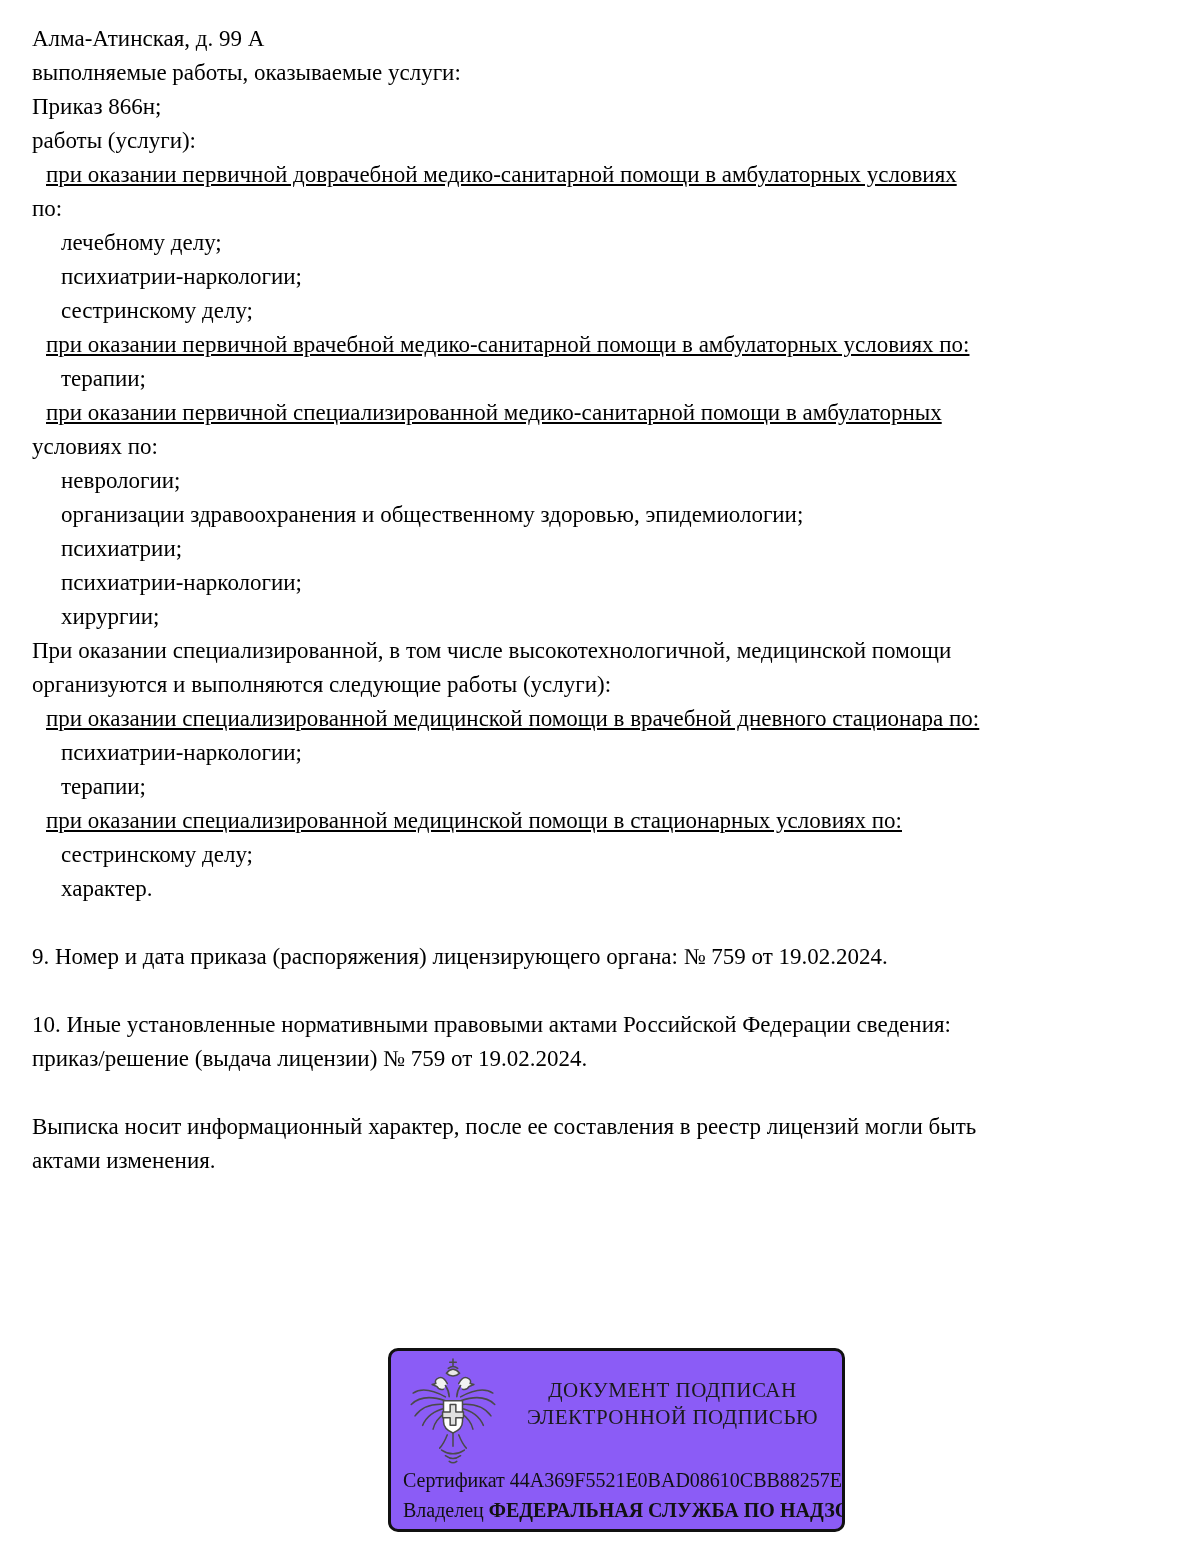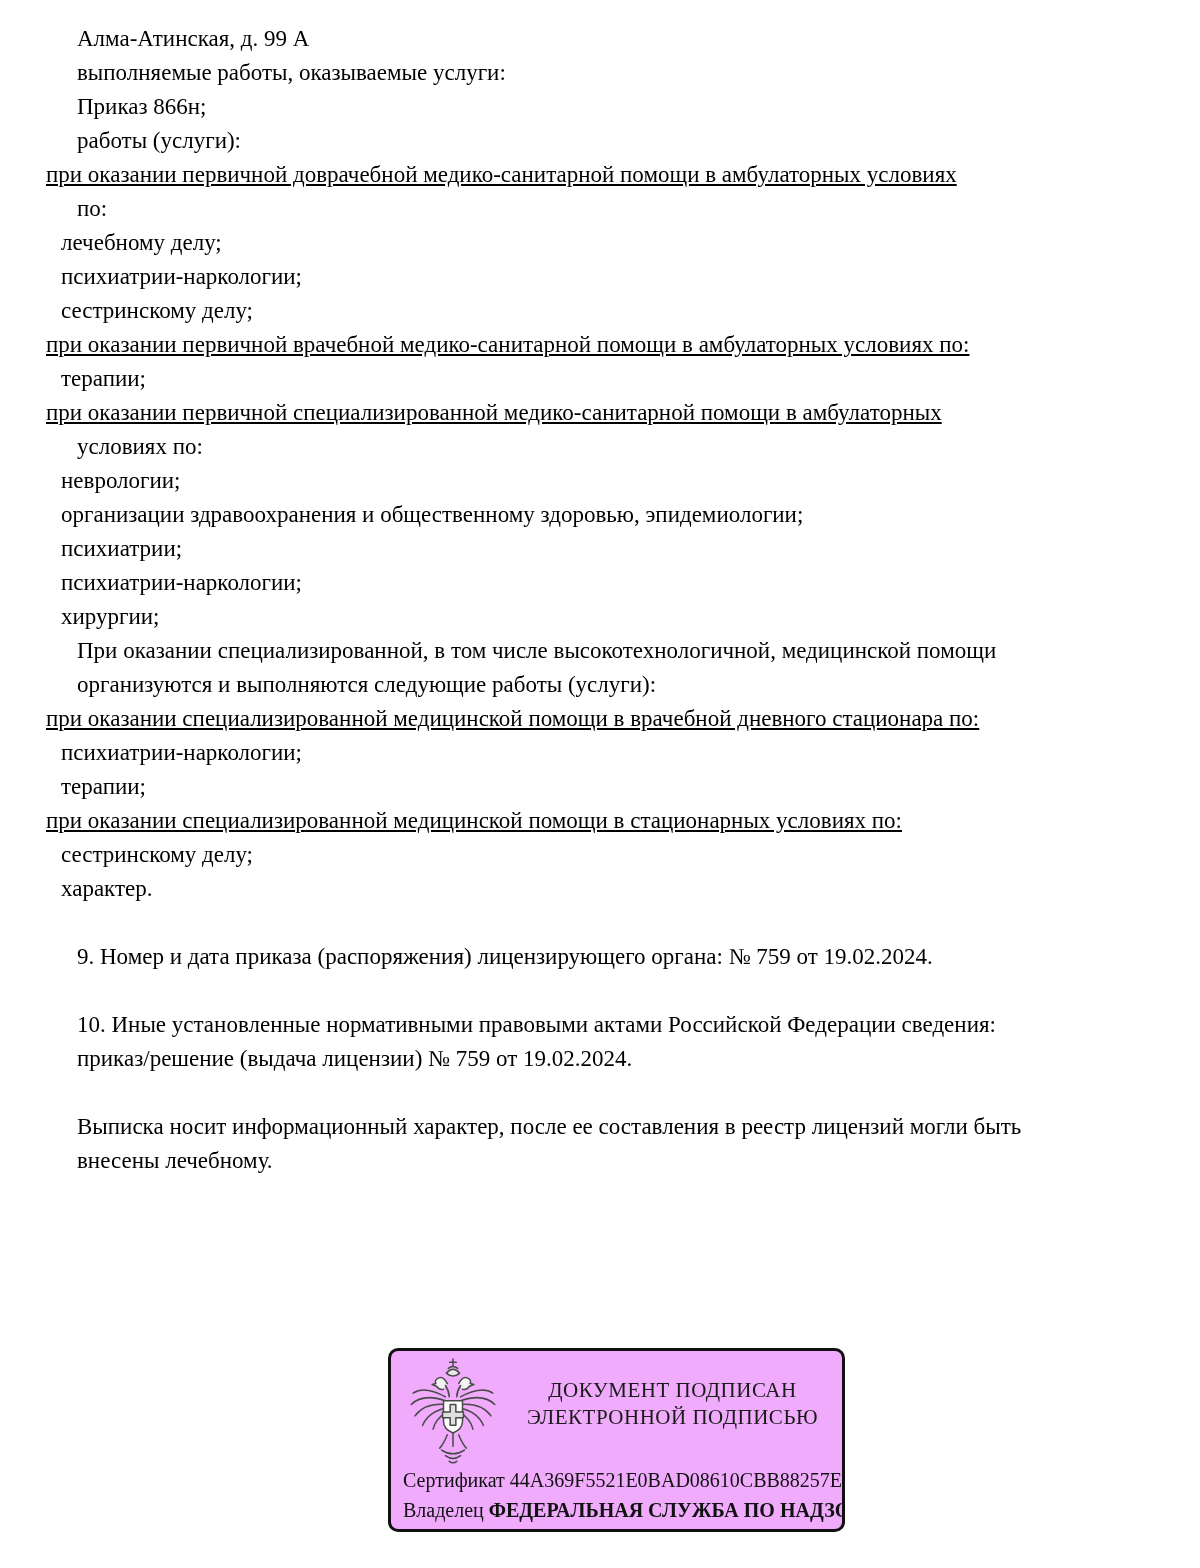--- a/index.html
+++ b/index.html
@@ -18,37 +18,37 @@
     top: 22px;
     right: 8px;
   }
   .line {
     height: 34px;
     line-height: 34px;
     font-size: 23px;
     white-space: nowrap;
     color: #000000;
   }
-  .indent-0 { padding-left: 0; margin-left: 45px; }
+  .indent-0 { padding-left: 0; }
   .indent-1 { padding-left: 14px; text-decoration: underline; }
   .indent-2 { padding-left: 29px; }
   .blank { height: 34px; }
 
   
   .stamp {
     position: absolute;
     left: 388px;
     top: 1348px;
     width: 457px;
     height: 184px;
     border: 3px solid #111111;
     border-radius: 10px;
     box-sizing: border-box;
     overflow: hidden;
-    background: #f0abfc;
+    background: #8b5cf6;
   }
   .stamp-top {
     display: flex;
     align-items: flex-start;
     height: 118px;
   }
   .stamp-emblem {
     width: 100px;
     height: 112px;
     margin: 6px 0 0 12px;
@@ -103,21 +103,21 @@
     <div class="line indent-1">при оказании специализированной медицинской помощи в стационарных условиях по:</div>
     <div class="line indent-2">сестринскому делу;</div>
     <div class="line indent-2">характер.</div>
     <div class="line indent-0 blank"></div>
     <div class="line indent-0">9. Номер и дата приказа (распоряжения) лицензирующего органа: № 759 от 19.02.2024.</div>
     <div class="line indent-0 blank"></div>
     <div class="line indent-0">10. Иные установленные нормативными правовыми актами Российской Федерации сведения:</div>
     <div class="line indent-0">приказ/решение (выдача лицензии) № 759 от 19.02.2024.</div>
     <div class="line indent-0 blank"></div>
     <div class="line indent-0">Выписка носит информационный характер, после ее составления в реестр лицензий могли быть</div>
-    <div class="line indent-0">внесены лечебному.</div>
+    <div class="line indent-0">актами изменения.</div>
   </div>
 
 <div class="stamp">
   <div class="stamp-top">
     <svg class="stamp-emblem" viewBox="0 0 100 118" xmlns="http://www.w3.org/2000/svg" fill="none" stroke="#4a4a4a" stroke-width="1.6" stroke-linecap="round" stroke-linejoin="round">
 
       <path d="M50 2 v7 M46.5 5.5 h7"></path>
 
       <path d="M43 17 q7 -8 14 0 q-3 3 -7 3 q-4 0 -7 -3 z" fill="#e8e8e8"></path>
       <path d="M45 12 q5 -4 10 0"></path>

